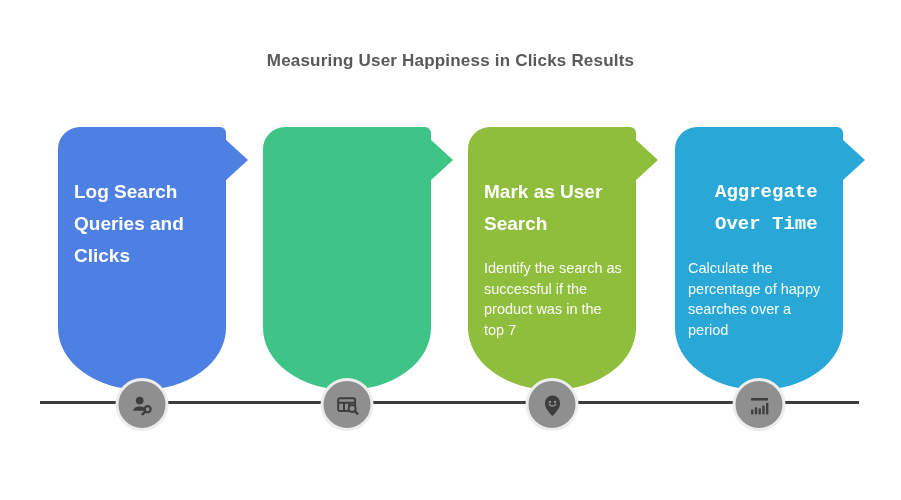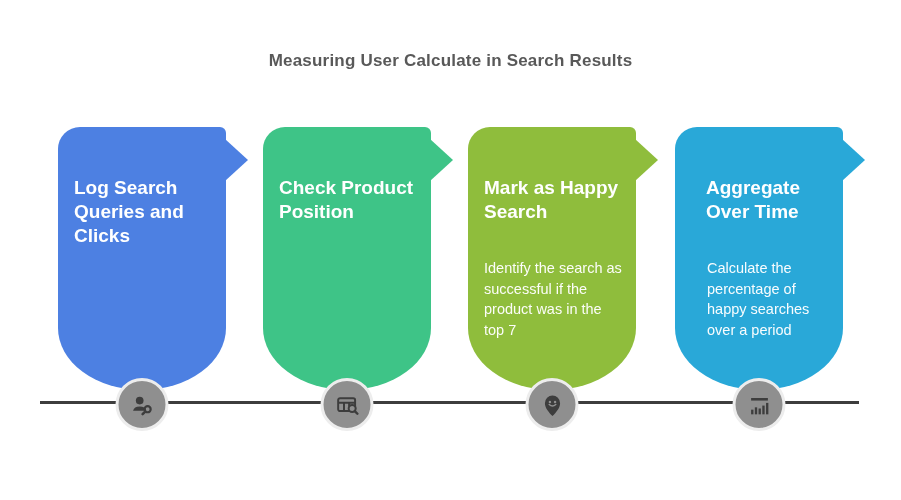--- a/index.html
+++ b/index.html
@@ -24,89 +24,88 @@
     color:#ffffff; z-index:2;
   }
   .card .tail {
     position:absolute; top:12px; right:-22px; width:0; height:0;
     border-top:21px solid transparent;
     border-bottom:21px solid transparent;
     border-left:23px solid var(--c);
   }
   .card-title {
     margin:49px 12px 0 16px;
-    font-size:19px; line-height:24px; font-weight:bold;
+    font-size:19px; line-height:32px; font-weight:bold;
     min-height:72px;
   }
   .card-desc {
     margin:10px 12px 0 16px;
     font-size:14.5px; line-height:20.5px;
     color:rgba(255,255,255,.97);
   }
-  .card--indent-title .card-title { margin-left:31px; }
-  .card--indent-title .card-desc  { margin-left:32px; }
+  .card--indent-title .card-title { margin-left:40px;font-family:Liberation Mono, monospace; }
+  .card--indent-title .card-desc  { margin-left:13px; }
 
   #card-0 { left:58px; }
   #card-1 { left:263px; }
   #card-2 { left:468px; }
   #card-3 { left:675px; }
 
   .icon-circle {
     position:absolute; left:50%; top:251px; transform:translateX(-50%);
     width:53px; height:53px; box-sizing:border-box;
     background:#8f8f8f; border:3px solid #ededed; border-radius:50%;
     display:flex; align-items:center; justify-content:center;
     z-index:3;
   }
   .icon-circle svg { display:block; }
 </style>
 </head>
 <body>
 
 <div class="canvas">
 
-  <div class="main-title">Measuring User Calculate in Search Results</div>
+  <div class="main-title">Measuring User Happiness in Clicks Results</div>
 
   <div class="timeline"></div>
 
   <div class="card" id="card-0" style="--c: #4d80e2;">
     <div class="tail"></div>
     <div class="card-title">Log Search Queries and Clicks</div>
     <div class="icon-circle">
       <span>
         <svg width="28" height="28" viewBox="0 0 24 24">
           <circle cx="9.6" cy="8.2" r="3.3" fill="#3d3d3d"></circle>
           <path d="M3.9 16.9 a5.8 4.5 0 0 1 11.4 0 z" fill="#3d3d3d"></path>
           <circle cx="16.4" cy="15.6" r="2.6" fill="none" stroke="#3d3d3d" stroke-width="1.9"></circle>
           <path d="M14.3 17.7 L12.1 19.9" stroke="#3d3d3d" stroke-width="2.2" stroke-linecap="round"></path>
         </svg>
       </span>
     </div>
   </div>
 
   <div class="card" id="card-1" style="--c: #3ec487;">
     <div class="tail"></div>
-    <div class="card-title">Check Product Position</div>
     <div class="icon-circle">
       <span>
         <svg width="28" height="28" viewBox="0 0 24 24">
           <rect x="4" y="6.2" width="14.5" height="11" rx="1.6" fill="none" stroke="#3d3d3d" stroke-width="1.7"></rect>
           <line x1="4" y1="10" x2="18.5" y2="10" stroke="#3d3d3d" stroke-width="1.7"></line>
           <line x1="9" y1="10" x2="9" y2="17.2" stroke="#3d3d3d" stroke-width="1.7"></line>
           <line x1="13.4" y1="10" x2="13.4" y2="13.2" stroke="#3d3d3d" stroke-width="1.7"></line>
           <circle cx="16" cy="15" r="3" fill="#8f8f8f" stroke="#3d3d3d" stroke-width="1.7"></circle>
           <line x1="18.2" y1="17.2" x2="20.5" y2="19.5" stroke="#3d3d3d" stroke-width="2.1" stroke-linecap="round"></line>
         </svg>
       </span>
     </div>
   </div>
 
   <div class="card" id="card-2" style="--c: #8fbd3c;">
     <div class="tail"></div>
-    <div class="card-title">Mark as Happy Search</div>
+    <div class="card-title">Mark as User Search</div>
     <div class="card-desc">Identify the search as successful if the product was in the top 7</div>
     <div class="icon-circle">
       <span>
         <svg width="28" height="28" viewBox="0 0 24 24">
           <path d="M12 21.5 C8.8 18 5.5 14.6 5.5 10.4 a6.5 6.5 0 0 1 13 0 C18.5 14.6 15.2 18 12 21.5 Z" fill="#3d3d3d"></path>
           <circle cx="9.8" cy="9.5" r="1.05" fill="#8f8f8f"></circle>
           <circle cx="14.2" cy="9.5" r="1.05" fill="#8f8f8f"></circle>
           <path d="M9.2 11.6 q2.8 2.5 5.6 0" stroke="#8f8f8f" stroke-width="1.3" fill="none" stroke-linecap="round"></path>
         </svg>
       </span>

